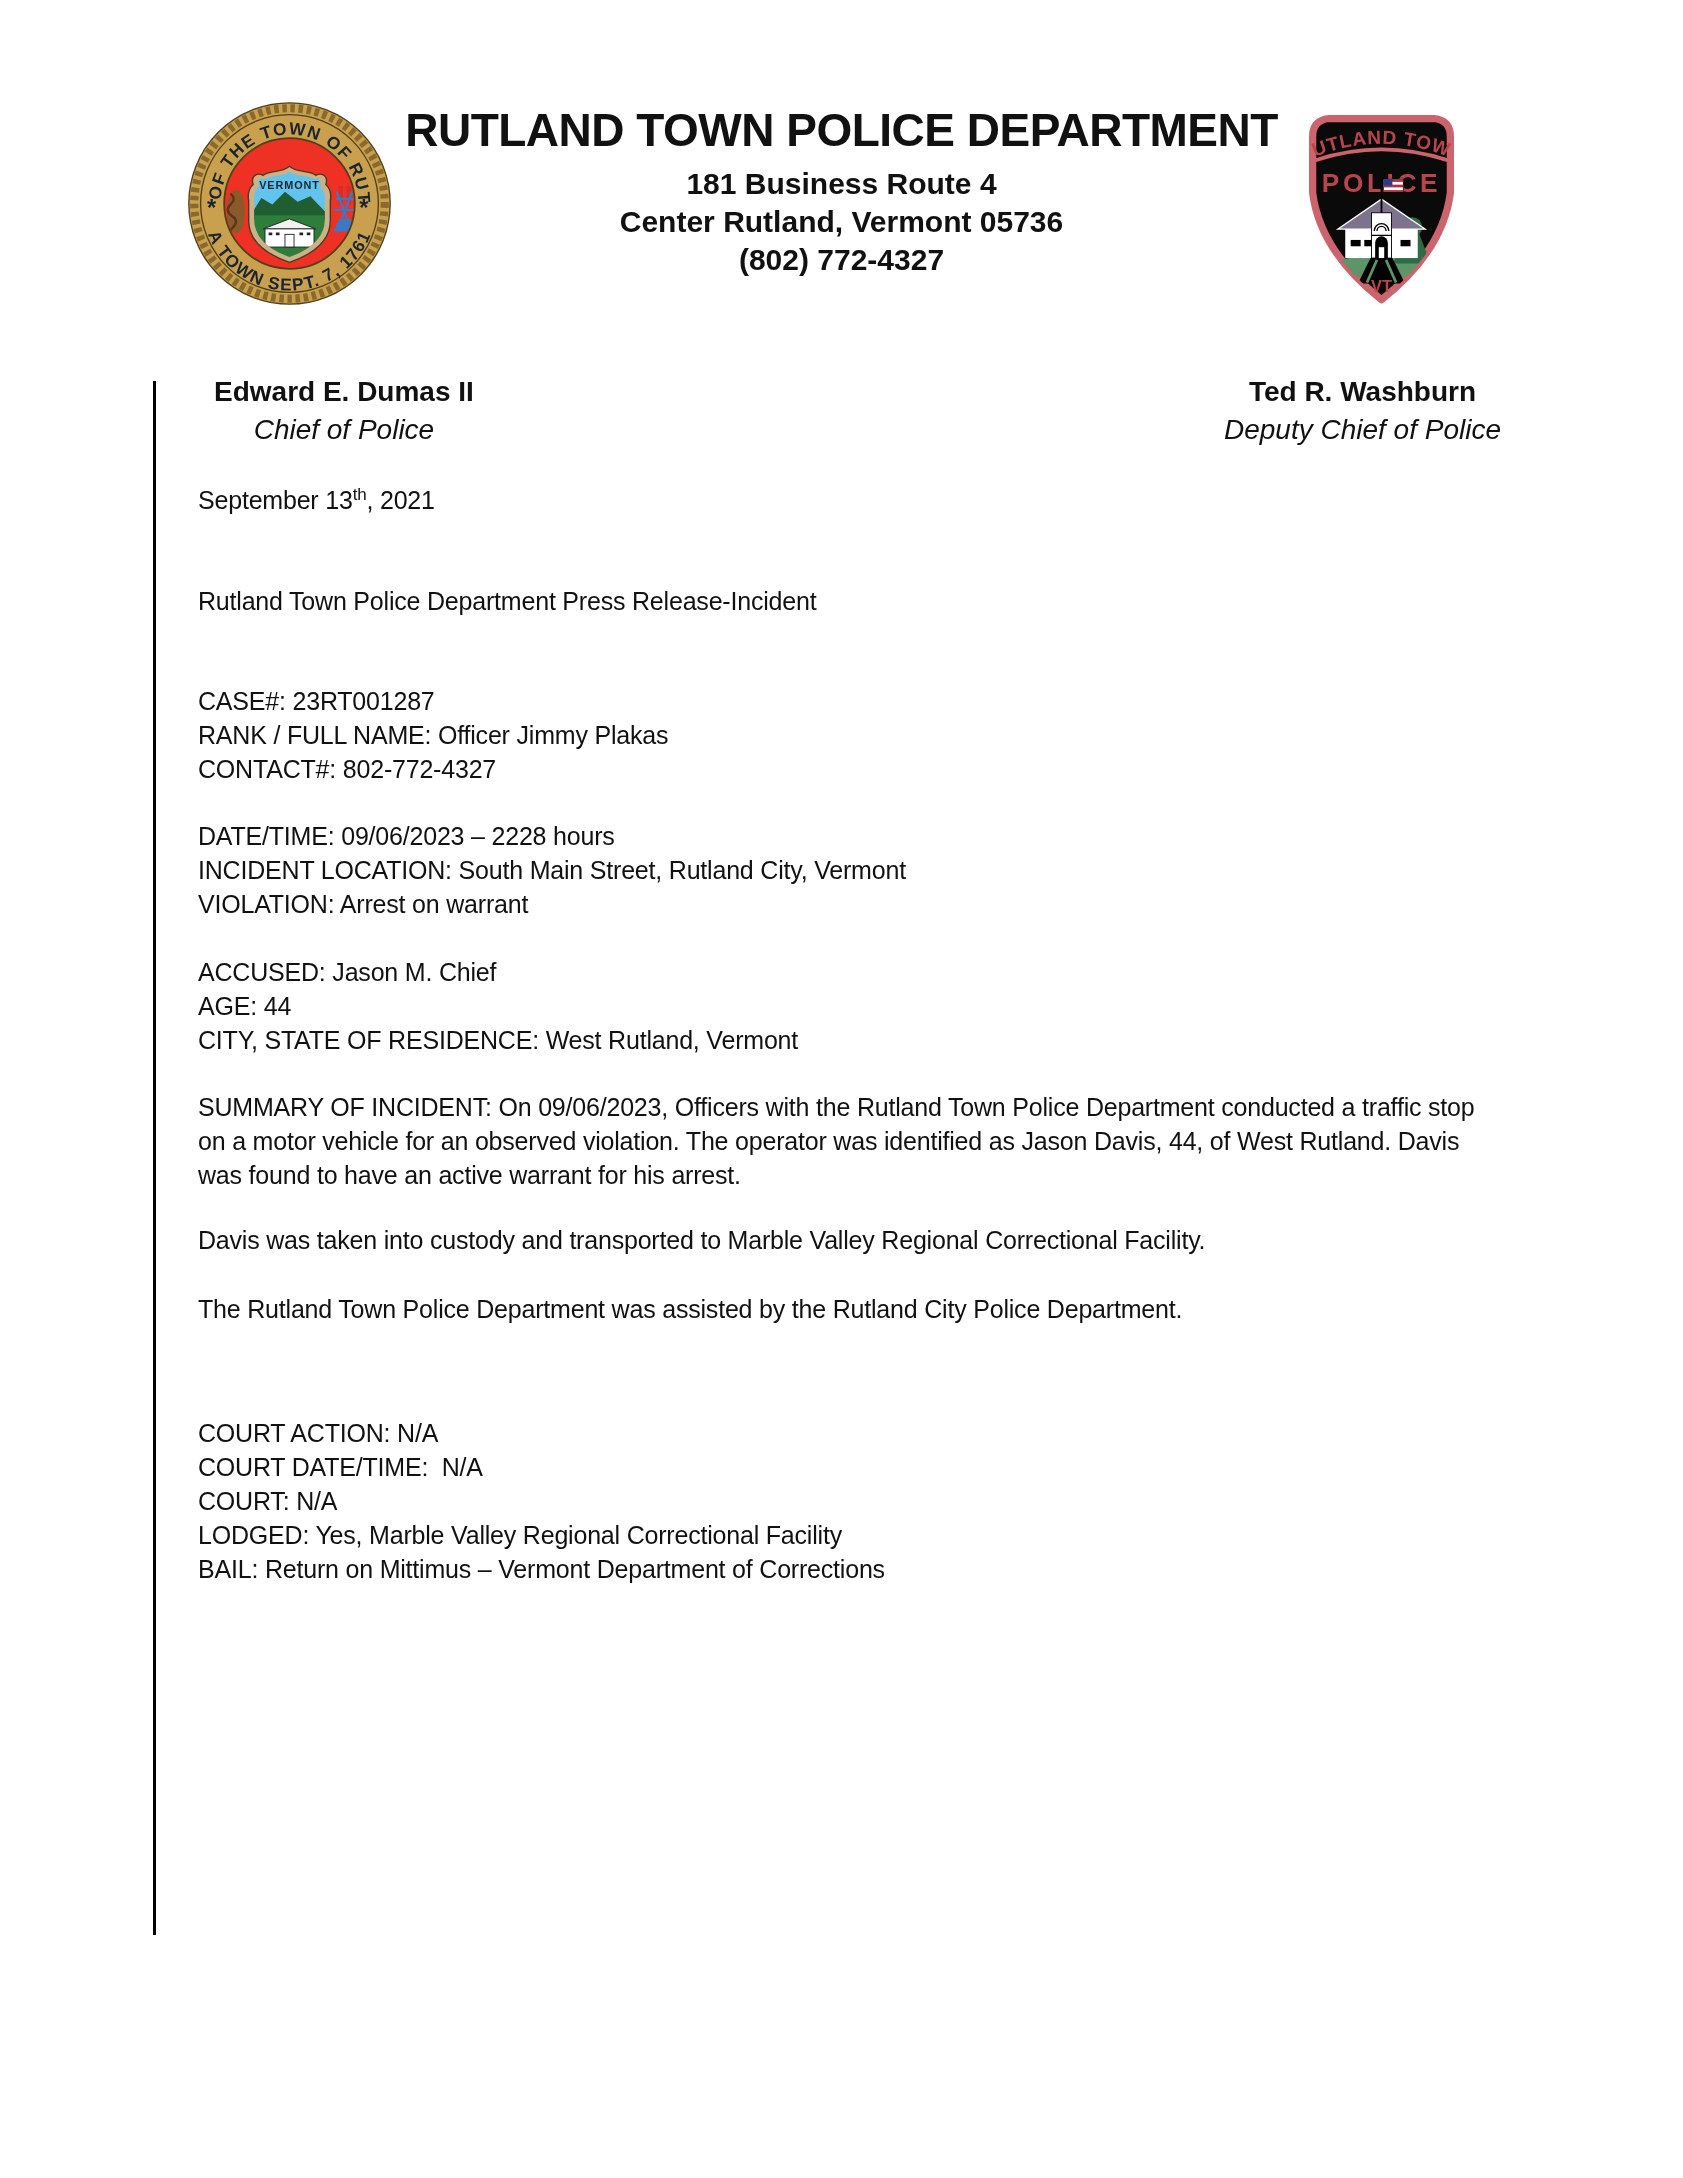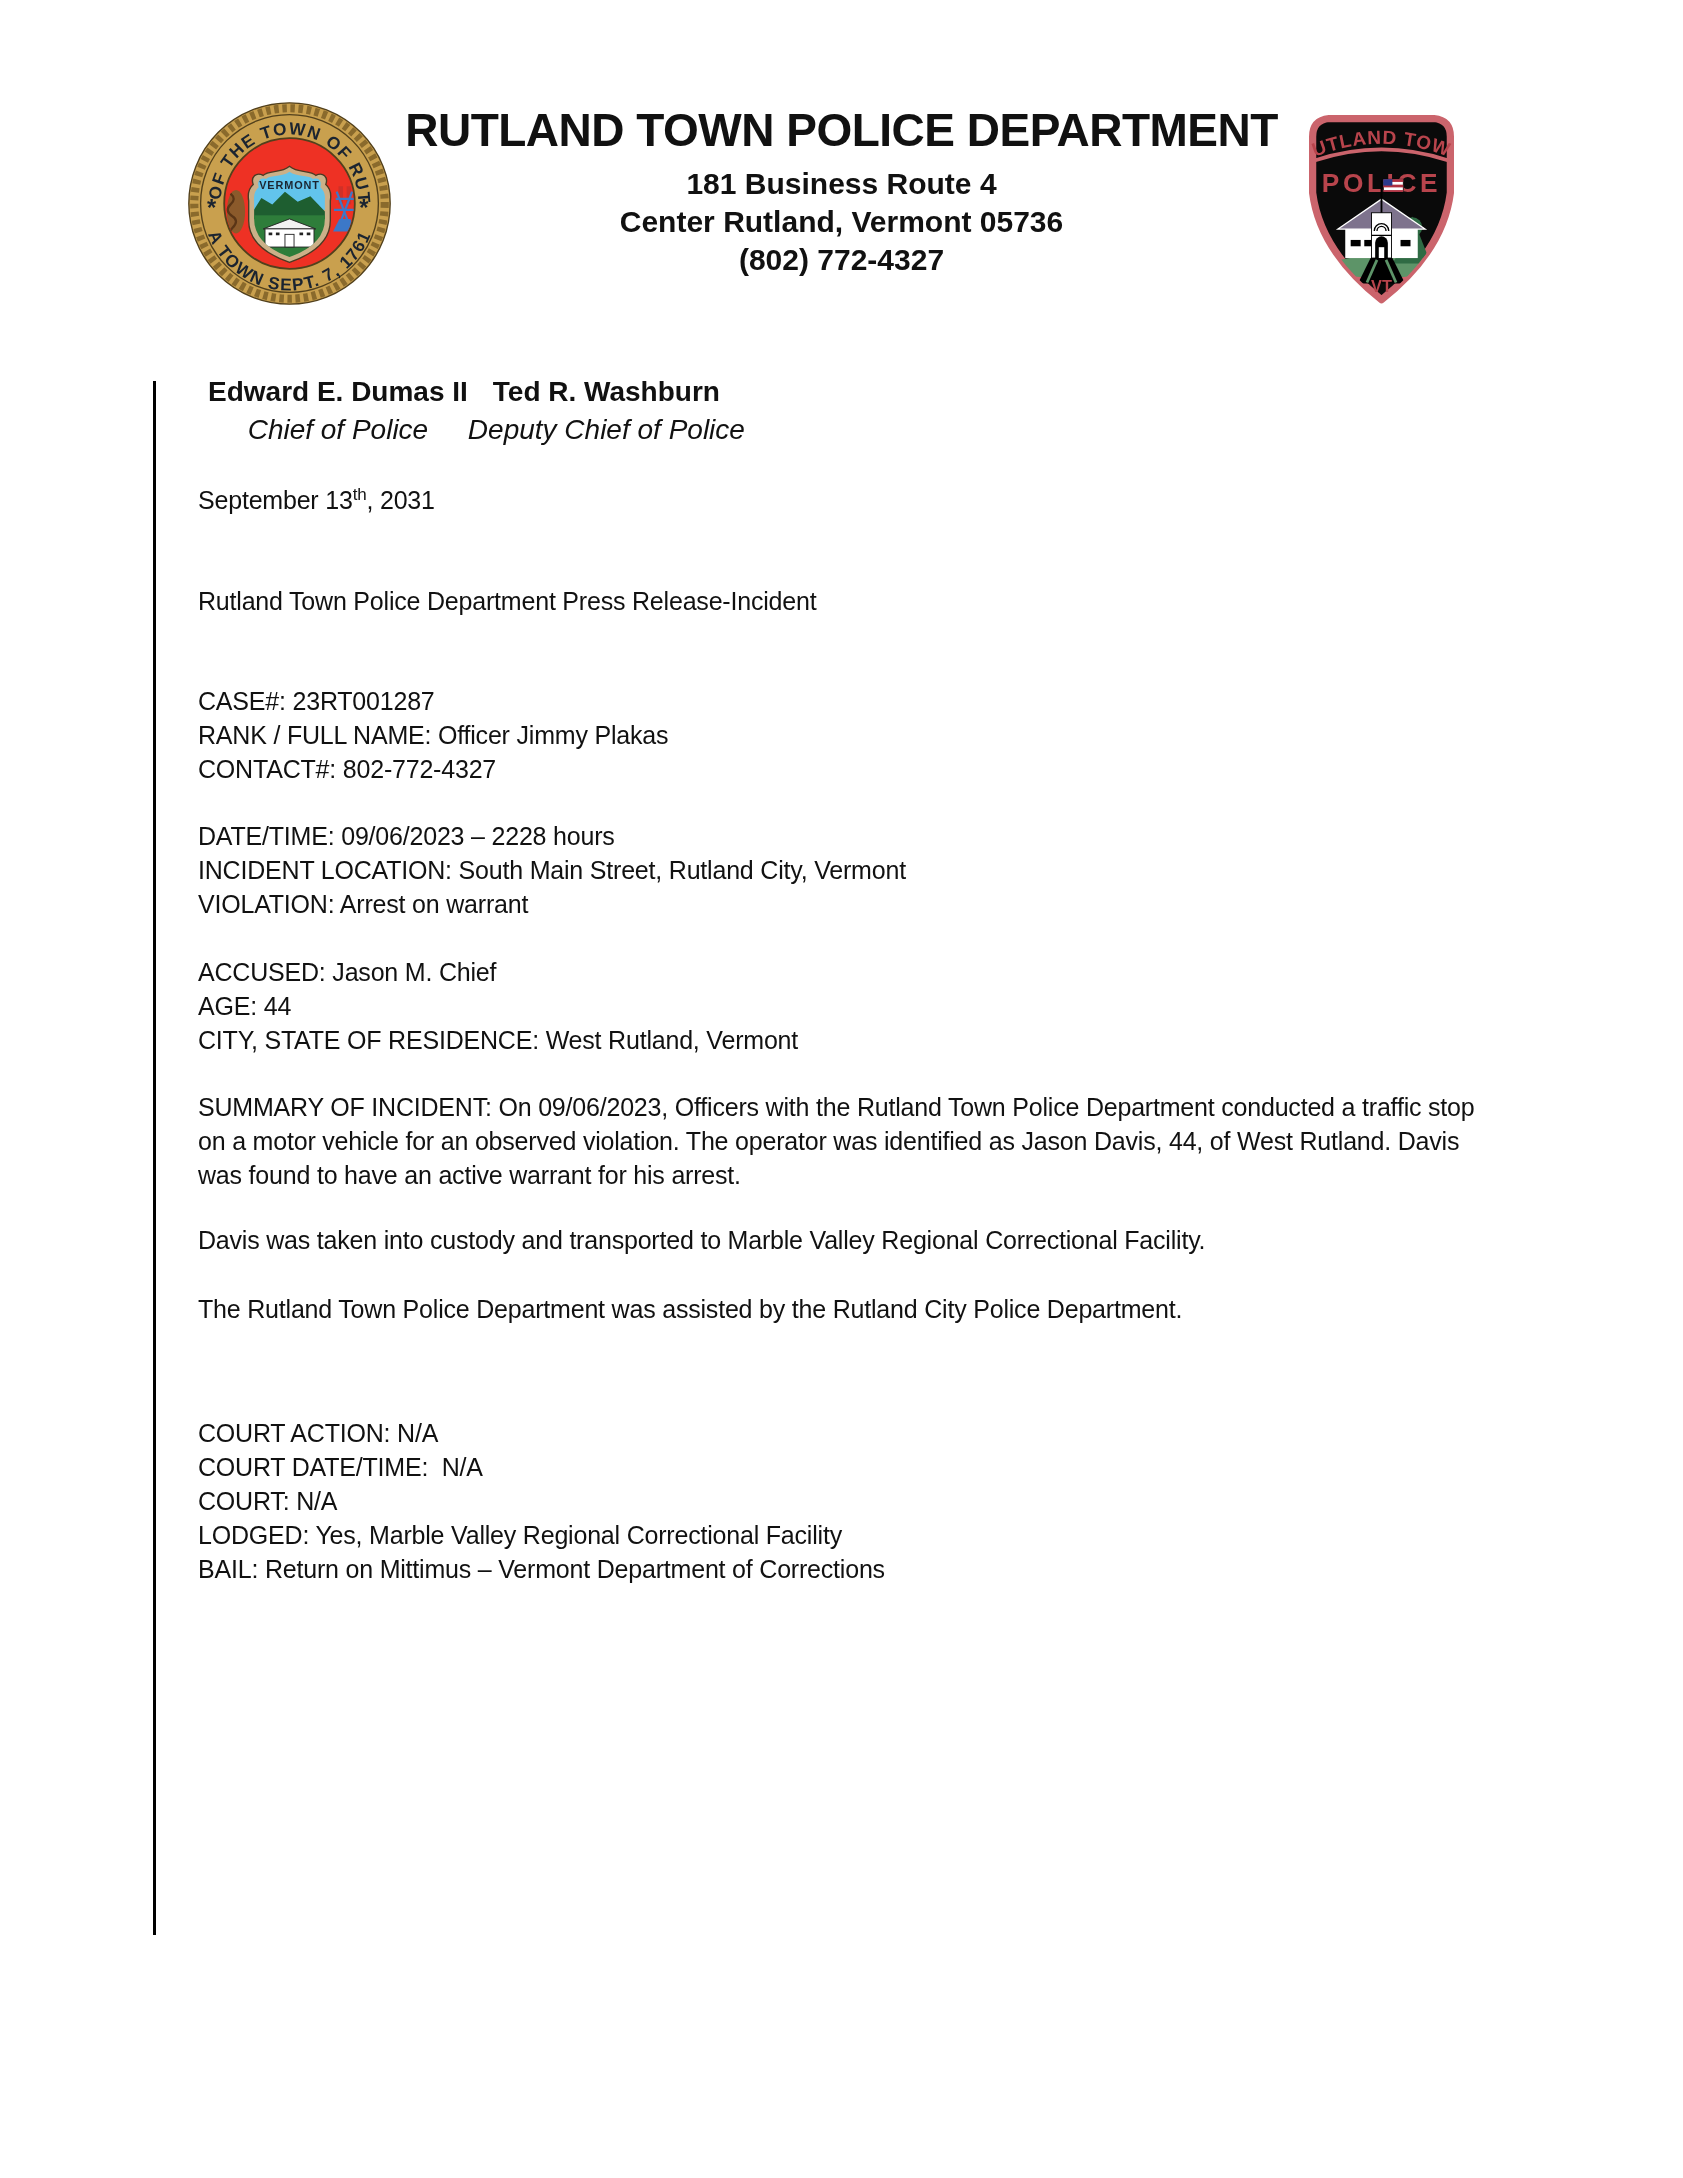--- a/index.html
+++ b/index.html
@@ -22,21 +22,21 @@
     font-size: 46px; font-weight: bold; letter-spacing: -0.5px;
     line-height: 49px; white-space: nowrap;
   }
   .addr-line   { font-size: 30px; font-weight: bold; line-height: 38px; }
   .addr-block  { margin-top: 10px; }
 
   
   .vrule { left: 153px; top: 381px; width: 2.7px; height: 1554px; background: #000; }
 
   
-  .officials { left: 208px; top: 373px; width: 1287px; display: flex; }
+  .officials { left: 214px; top: 373px; width: 1287px; display: flex; justify-content: space-between; }
   .official-col { text-align: center; }
   .official-name  { font-size: 28px; font-weight: bold; line-height: 38px; white-space: pre-wrap; }
   .official-title { font-size: 28px; font-style: italic; line-height: 38px; white-space: pre-wrap; }
 
   
   .body-text { font-size: 25px; line-height: 34px; letter-spacing: -0.2px; }
   .date-line    { left: 198px; top: 478px; }
   .date-line sup { font-size: 17px; text-align: center; }
   .subject-line { left: 198px; top: 584px; text-align: right; }
   .case-block     { left: 198px; top: 684px; }
@@ -184,21 +184,21 @@
     <div class="official-col">
       <div class="official-name">Edward E. Dumas II</div>
       <div class="official-title">Chief of Police</div>
     </div>
     <div class="official-col">
       <div class="official-name">Ted R. Washburn</div>
       <div class="official-title">Deputy Chief of Police</div>
     </div>
   </div>
 
-  <div class="abs body-text date-line"><span>September 13</span><sup>th</sup><span>, 2031</span></div>
+  <div class="abs body-text date-line"><span>September 13</span><sup>th</sup><span>, 2021</span></div>
 
   <div class="abs body-text subject-line">Rutland Town Police Department Press Release-Incident</div>
 
   <div class="abs body-text case-block">
     <div class="line">CASE#: 23RT001287</div>
     <div class="line">RANK / FULL NAME: Officer Jimmy Plakas</div>
     <div class="line">CONTACT#: 802-772-4327</div>
   </div>
 
   <div class="abs body-text incident-block">

